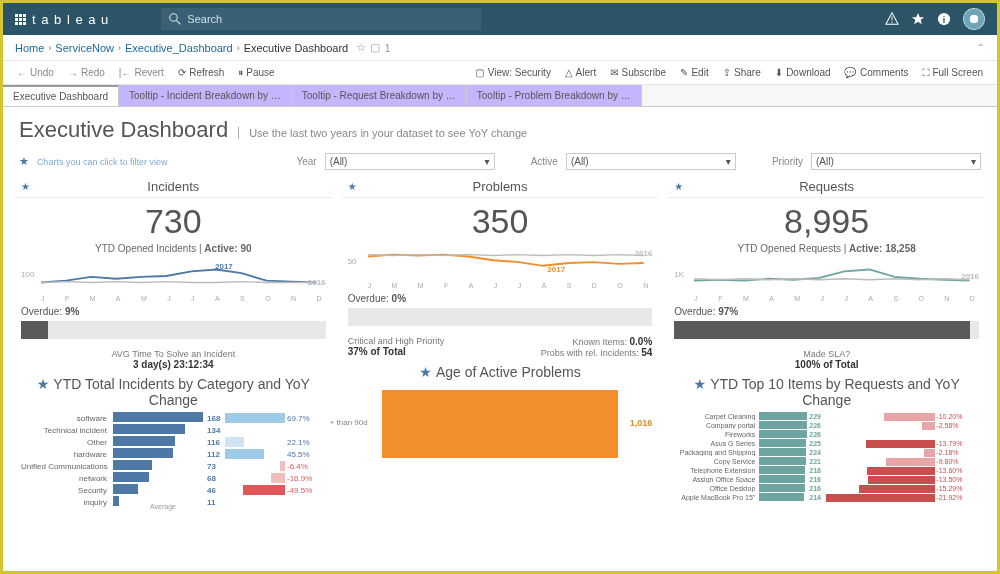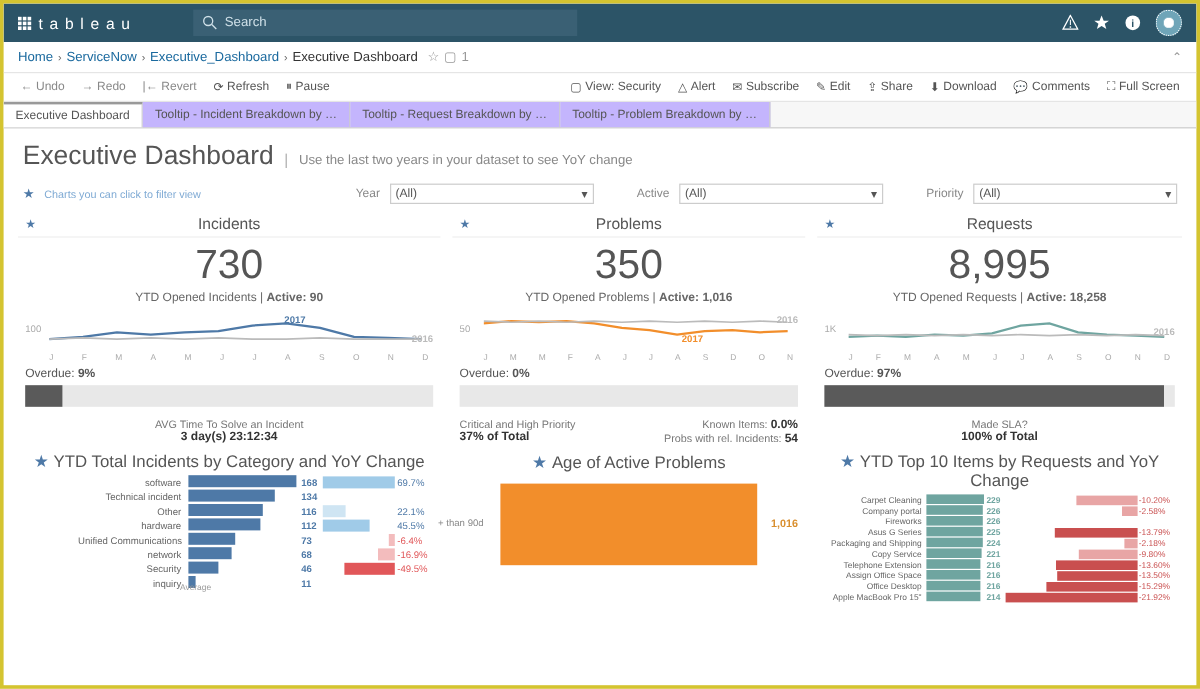--- a/index.html
+++ b/index.html
@@ -51,21 +51,21 @@
 .overdue-row { font-size: 10px; color: #555; padding: 4px 6px 2px; }
 .overdue-bar { height: 18px; background: #e8e8e8; margin: 2px 6px 6px; position: relative; }
 .overdue-bar .fill { position: absolute; left: 0; top: 0; bottom: 0; background: #5a5a5a; }
 .stat-row { display: flex; justify-content: space-between; padding: 4px 6px 2px; font-size: 9px; color: #777; }
 .stat-row .c { text-align: center; flex: 1; }
 .stat-row .r { text-align: right; }
 .stat-row b { display: block; font-size: 10px; color: #333; font-weight: 700; }
 .sec-title { font-size: 14px; color: #555; text-align: center; padding: 4px 0; }
 .sec-title .star { color: #4e79a7; margin-right: 4px; }
 .barchart { padding: 0 6px; font-size: 8px; }
-.barchart .row { display: grid; grid-template-columns: 90px 90px 18px 60px 30px; align-items: center; height: 12px; gap: 2px; margin-left: 44px; }
+.barchart .row { display: grid; grid-template-columns: 90px 90px 18px 60px 30px; align-items: center; height: 12px; gap: 2px; }
 .barchart .lbl { text-align: right; color: #666; padding-right: 4px; white-space: nowrap; overflow: hidden; }
 .barchart .bar { height: 10px; background: #4e79a7; position: relative; }
 .barchart .val { color: #4e79a7; font-weight: 700; padding-left: 2px; }
 .barchart .yoy { height: 10px; }
 .barchart .yoy.pos { background: #a0cbe8; }
 .barchart .yoy.neg { background: #e15759; }
 .barchart .yoyv { font-size: 8px; }
 .age-box { background: #f28e2b; height: 68px; margin: 6px; position: relative; }
 .age-lbl { position: absolute; left: -46px; top: 28px; font-size: 8px; color: #888; }
 .age-val { position: absolute; right: -28px; top: 28px; font-size: 9px; color: #d98f2f; font-weight: 700; }
@@ -304,21 +304,20 @@
         <span style="position: absolute; left: 135px; bottom: -2px; font-size: 7px; color: rgb(153, 153, 153);">Average</span>
       </div>
   </div>
 
   <div>
     <div class="card-header">
         <span class="star">★</span>
         <span>Problems</span>
       </div>
     <div class="big">350</div>
-    <div class="kpi-sub"><span>YTD Opened Problems | </span><b><span>Active: </span><span>1,016</span></b></div>
     <div class="spark-wrap">
       <span class="yl">50</span>
       <div class="spark">
         <svg width="100%" height="100%" viewBox="0 0 280 30" preserveAspectRatio="none">
           <polyline points="0,8 25,6 50,7 75,6 100,8 125,12 150,14 175,18 200,15 225,14 250,16 275,15" fill="none" stroke="#f28e2b" stroke-width="2"></polyline>
           <polyline points="0,6 25,7 50,6 75,7 100,6 125,7 150,6 175,7 200,6 225,7 250,6 275,7" fill="none" stroke="#bbb" stroke-width="1.5"></polyline>
         </svg>
         <span class="yearlbl" style="color:#f28e2b;left:64%;top:16px">2017</span>
         <span class="yearlbl" style="color:#bbb;right:-4px;top:0">2016</span>
       </div>

